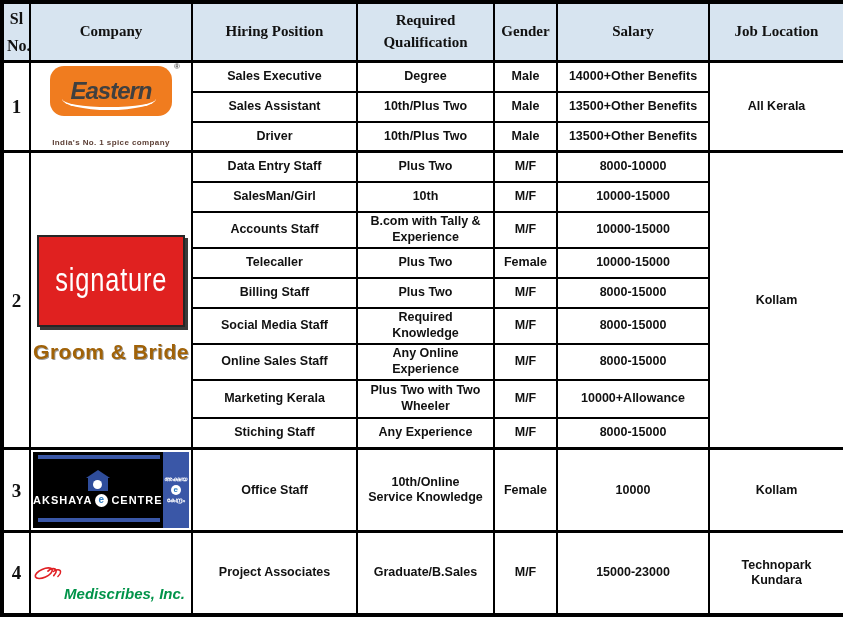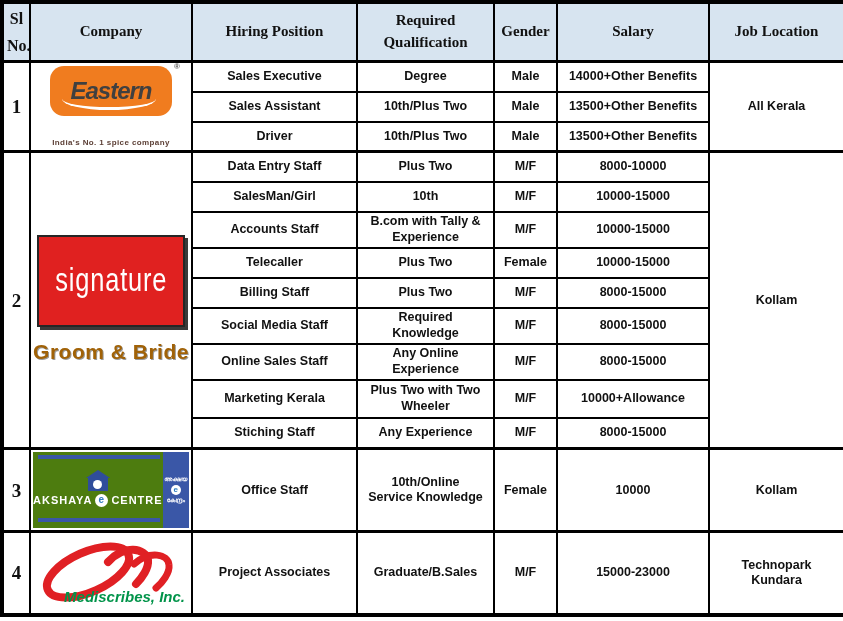--- a/index.html
+++ b/index.html
@@ -30,38 +30,38 @@
   
   .sig{display:flex;flex-direction:column;align-items:center;justify-content:center;}
   .sig-box{width:144px;height:88px;background:#e02120;border:2px solid #262626;box-shadow:3px 3px 0 #3a3a3a;
            display:flex;align-items:center;justify-content:center;}
   .sig-brand{color:#fff;font-size:31px;font-weight:400;letter-spacing:1px;transform:scale(.82,1.05);white-space:nowrap;}
   .sig-sub{margin-top:12px;font-size:21px;font-weight:800;color:#a16207;letter-spacing:.5px;
            text-shadow:1px 1px 0 #9a9a9a;white-space:nowrap;}
 
   
   .ak{display:flex;width:156px;height:76px;margin:0 auto;}
-  .ak-left{flex:1;background:#4d7c0f;position:relative;display:flex;flex-direction:column;
+  .ak-left{flex:1;background:#000000;position:relative;display:flex;flex-direction:column;
            align-items:center;justify-content:center;gap:3px;}
   .ak-left::before{content:"";position:absolute;top:3px;left:5px;right:3px;height:4px;background:#3a57a7;}
   .ak-left::after{content:"";position:absolute;bottom:6px;left:5px;right:3px;height:4px;background:#3a57a7;}
   .ak-house{width:20px;height:13px;background:#2f4d9b;position:relative;display:flex;align-items:center;justify-content:center;margin-top:4px;}
   .ak-house::before{content:"";position:absolute;top:-8px;left:-2px;border-left:12px solid transparent;
            border-right:12px solid transparent;border-bottom:8px solid #2f4d9b;}
   .ak-house-dot{width:9px;height:9px;border-radius:50%;background:#fff;display:flex;align-items:center;justify-content:center;
            font-size:7px;color:#2f4d9b;font-weight:bold;}
   .ak-line{color:#fff;font-size:11px;font-weight:bold;letter-spacing:1px;display:flex;align-items:center;gap:3px;}
   .ak-ecirc{width:13px;height:13px;border-radius:50%;background:#fff;color:#2e7cc0;font-size:10px;font-weight:bold;
            display:inline-flex;align-items:center;justify-content:center;}
   .ak-right{width:44px;background:#3a57a7;display:flex;flex-direction:column;align-items:center;justify-content:center;
            gap:2px;color:#fff;font-size:6px;font-weight:bold;}
   .ak-ecirc.small{width:10px;height:10px;font-size:8px;}
 
   
-  .med{display:flex;flex-direction:column;align-items:center;justify-content:space-between;}
+  .med{display:flex;align-items:center;justify-content:space-between;}
   .med svg{display:block;}
   .med-name{margin-top:-14px;align-self:flex-end;padding-right:4px;color:#009349;
             font-size:15px;font-weight:bold;font-style:italic;white-space:nowrap;}
 </style>
 </head>
 <body>
 
 <table class="jobs">
   <colgroup>
     <col style="width:28px">

